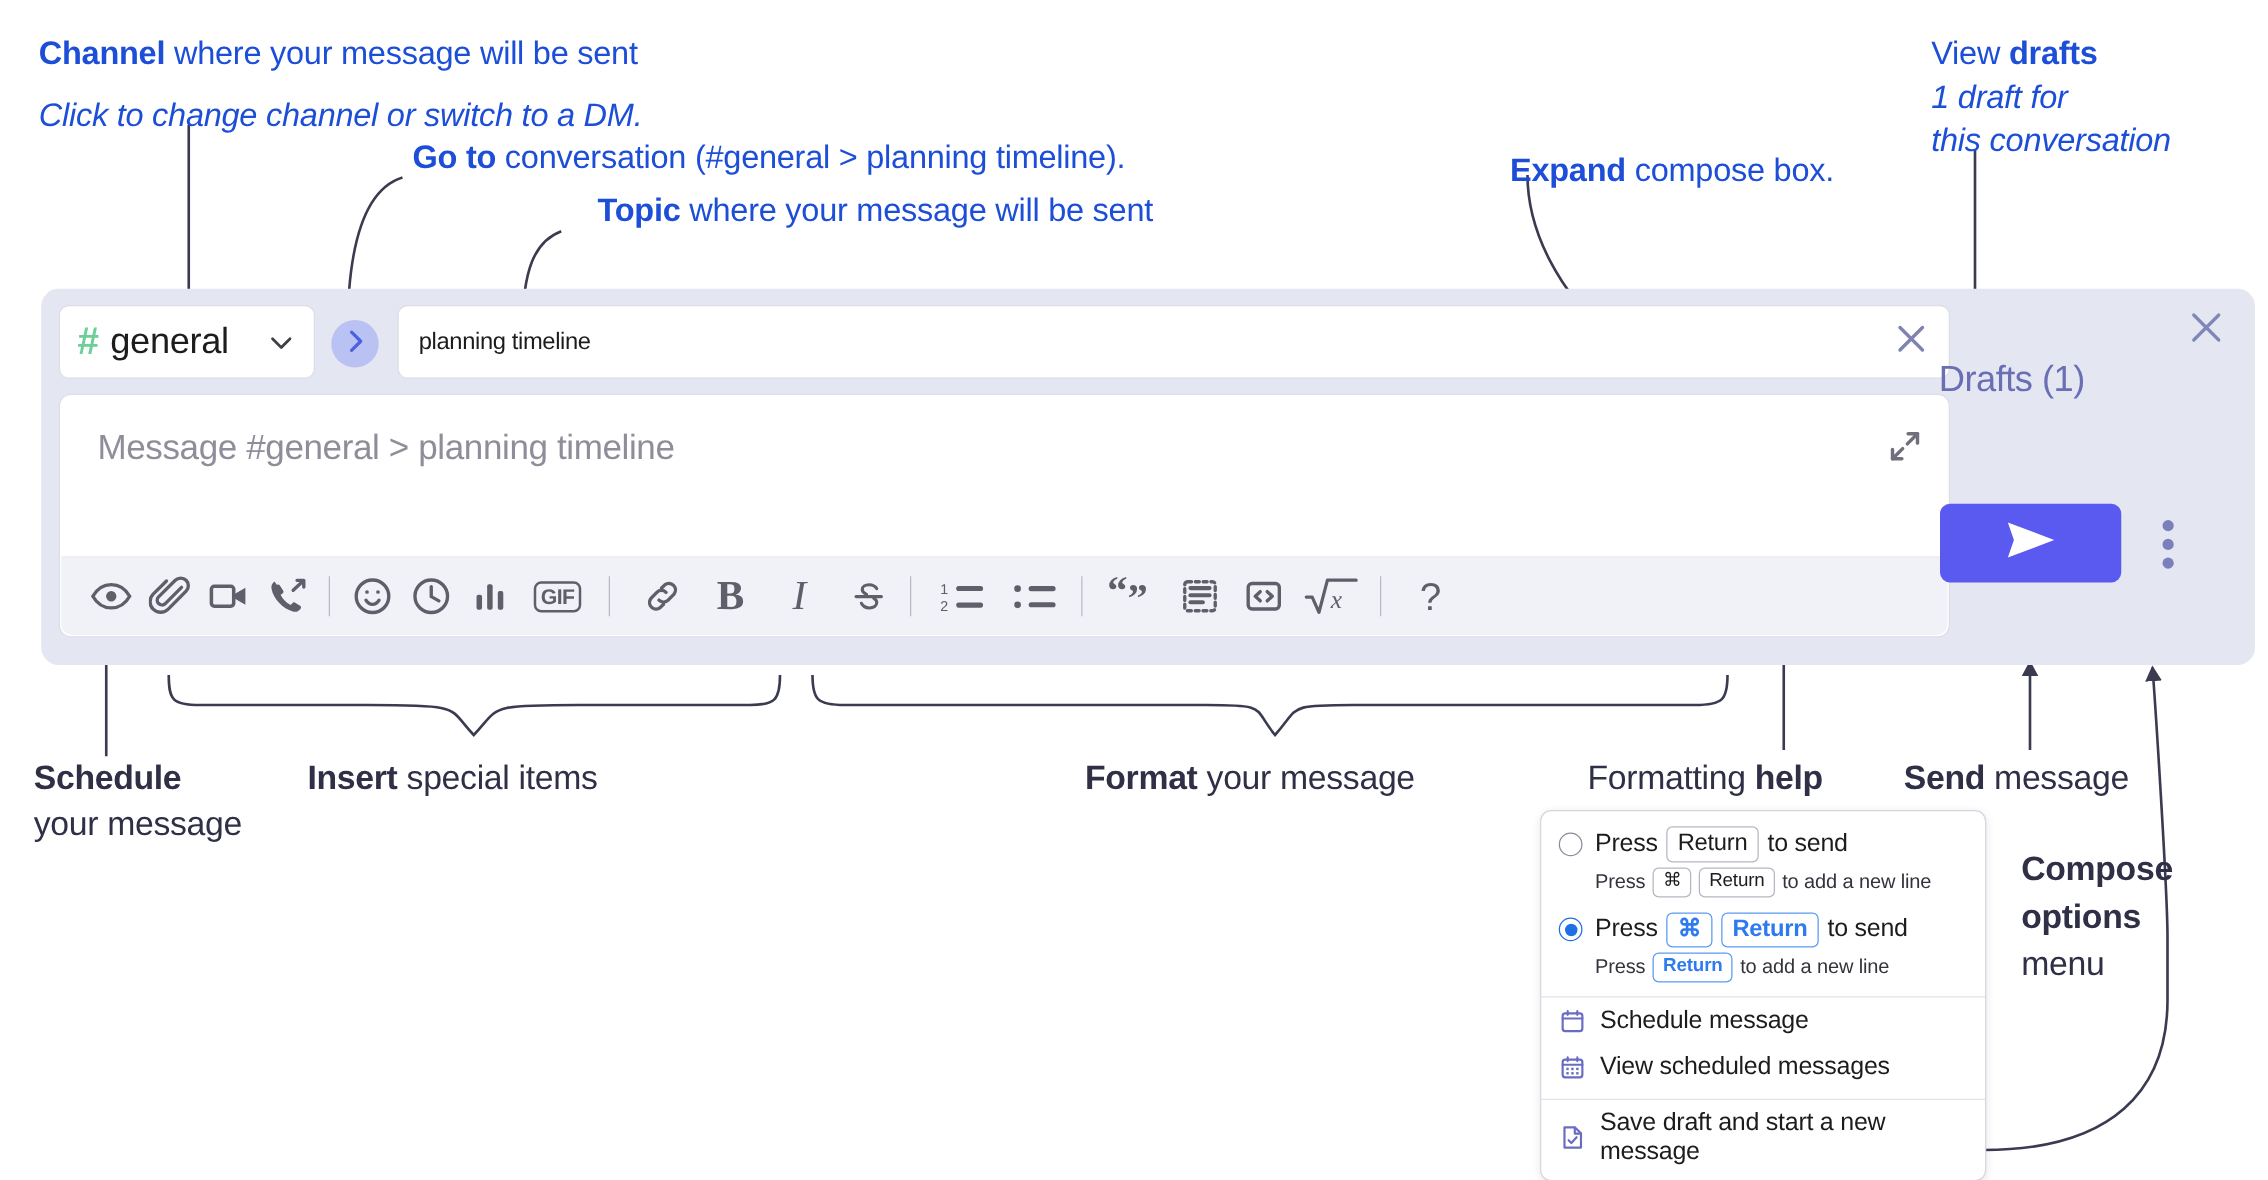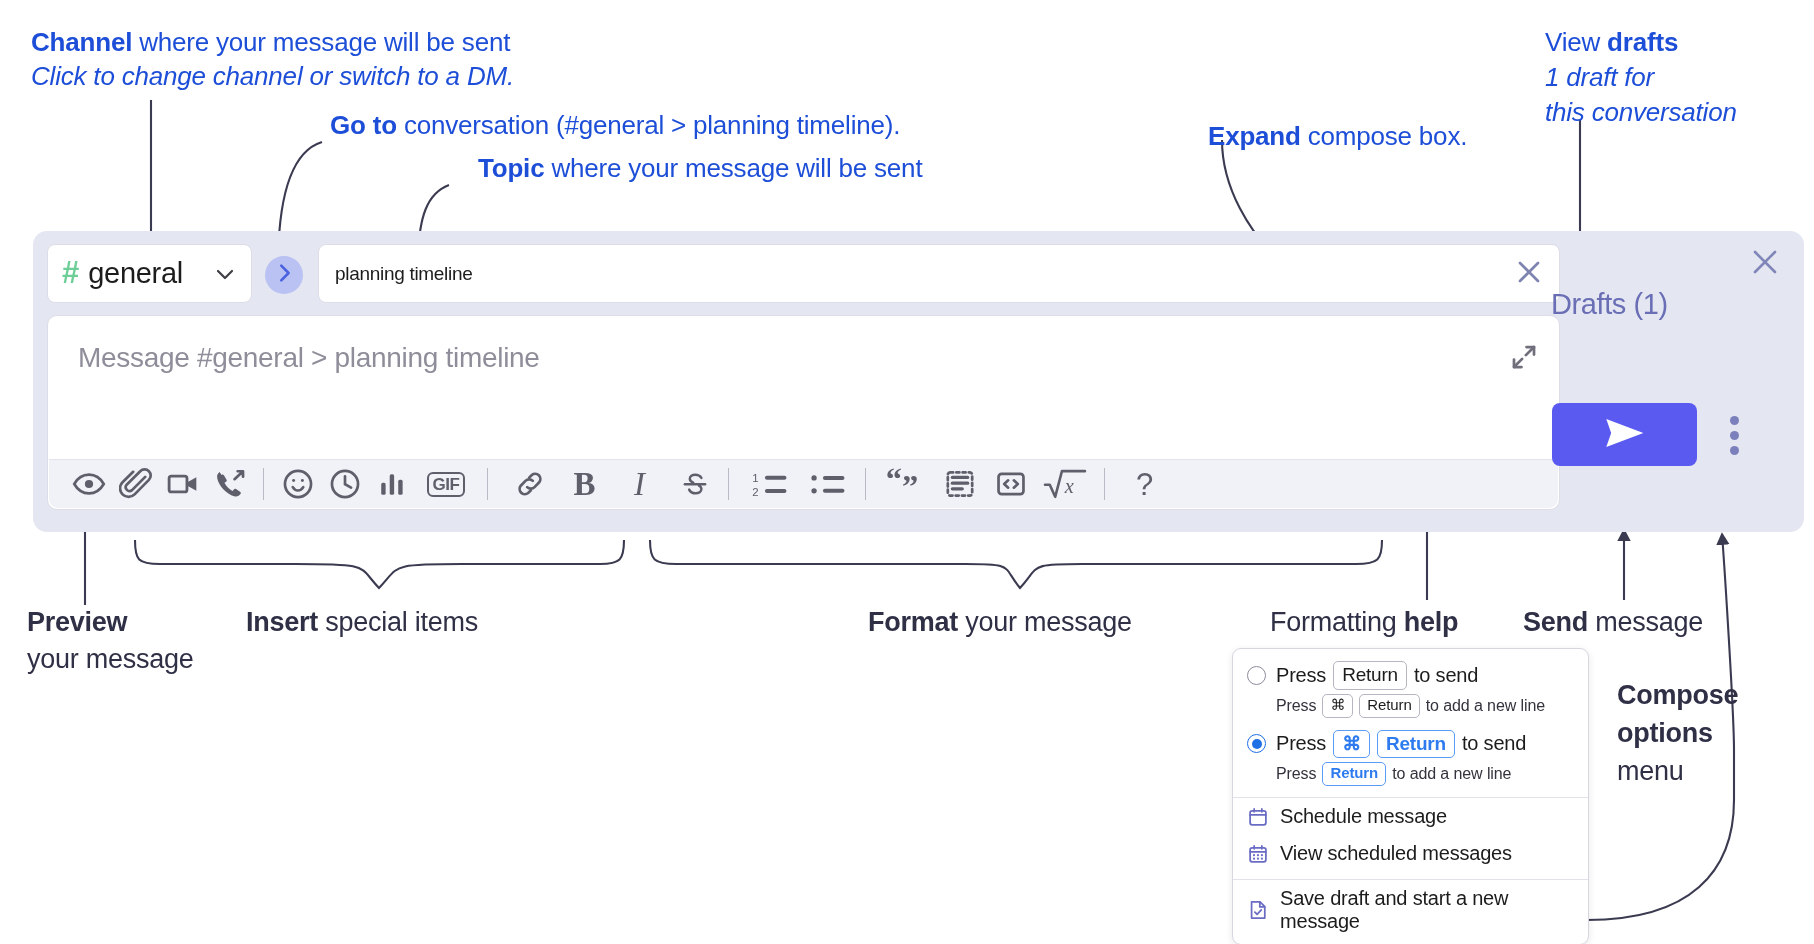--- a/index.html
+++ b/index.html
@@ -62,21 +62,21 @@
   .msg-box{
     position:absolute;left:14px;top:84px;width:1513px;height:195px;
     background:#fff;border:1px solid #dcdde6;border-radius:10px;box-sizing:border-box;
     overflow:hidden;
     text-align:center;
   }
   .msg-ph{position:absolute;left:30px;top:26px;font-size:28px;color:#8e8e9a;letter-spacing:-0.3px;}
   .expand-btn{position:absolute;right:20px;top:26px;color:#70707c;}
 
   .toolbar{
-    position:absolute;left:1px;right:1px;bottom:1px;height:49px;
+    position:absolute;left:1px;right:1px;bottom:1px;height:63px;
     background:#f1f2f7;border-top:1px solid #e2e3ec;border-radius:0 0 9px 9px;
     display:flex;align-items:center;padding-left:16px;box-sizing:border-box;
     color:#5e5f6b;
   }
   .tb{width:47px;height:47px;display:flex;align-items:center;justify-content:center;flex:0 0 auto;}
   .tb svg{display:block;}
   .sep{width:1px;height:32px;background:#b9bac6;margin:0 10px;flex:0 0 auto;}
   .gifbox{
     border:2.6px solid #5e5f6b;border-radius:6px;font-size:17px;font-weight:700;
     padding:2px 4px;letter-spacing:-0.5px;line-height:1;
@@ -157,21 +157,21 @@
 
       <path d="M650,540 C650,560 654,564 676,564 L965,564 C1015,564 1002,566 1020,588 C1040,566 1028,564 1082,564 L1356,564 C1378,564 1382,560 1382,540"></path>
 
       <path d="M1587,920 C1690,920 1734,872 1734,800 L1734,750 C1734,712 1724,560 1722,534" marker-end="url(#ah)"></path>
     </g>
   </svg>
 
   <div class="abs anno" style="left:31px;top:24px;">
     <b>Channel</b><span> where your message will be sent</span>
   </div>
-  <div class="abs anno" style="left:31px;top:58px;">
+  <div class="abs anno" style="left:31px;top:74px;">
     <i>Click to change channel or switch to a DM.</i>
   </div>
 
   <div class="abs anno" style="left:330px;top:107px;">
     <b>Go to</b><span> conversation (#general &gt; planning timeline).</span>
   </div>
 
   <div class="abs anno" style="left:478px;top:150px;">
     <b>Topic</b><span> where your message will be sent</span>
   </div>
@@ -438,21 +438,21 @@
       <span style="display:flex;flex-direction:column;gap:6px;">
         <i></i>
           <i></i>
           <i></i>
       </span>
     </div>
 
   </div>
 
   <div class="abs lbl" style="left:27px;top:606px;">
-    <b>Preview</b>
+    <b>Schedule</b>
   </div>
   <div class="abs lbl" style="left:27px;top:643px;">
     <span>your message</span>
   </div>
 
   <div class="abs lbl" style="left:246px;top:606px;">
     <b>Insert</b><span> special items</span>
   </div>
 
   <div class="abs lbl" style="left:868px;top:606px;">

